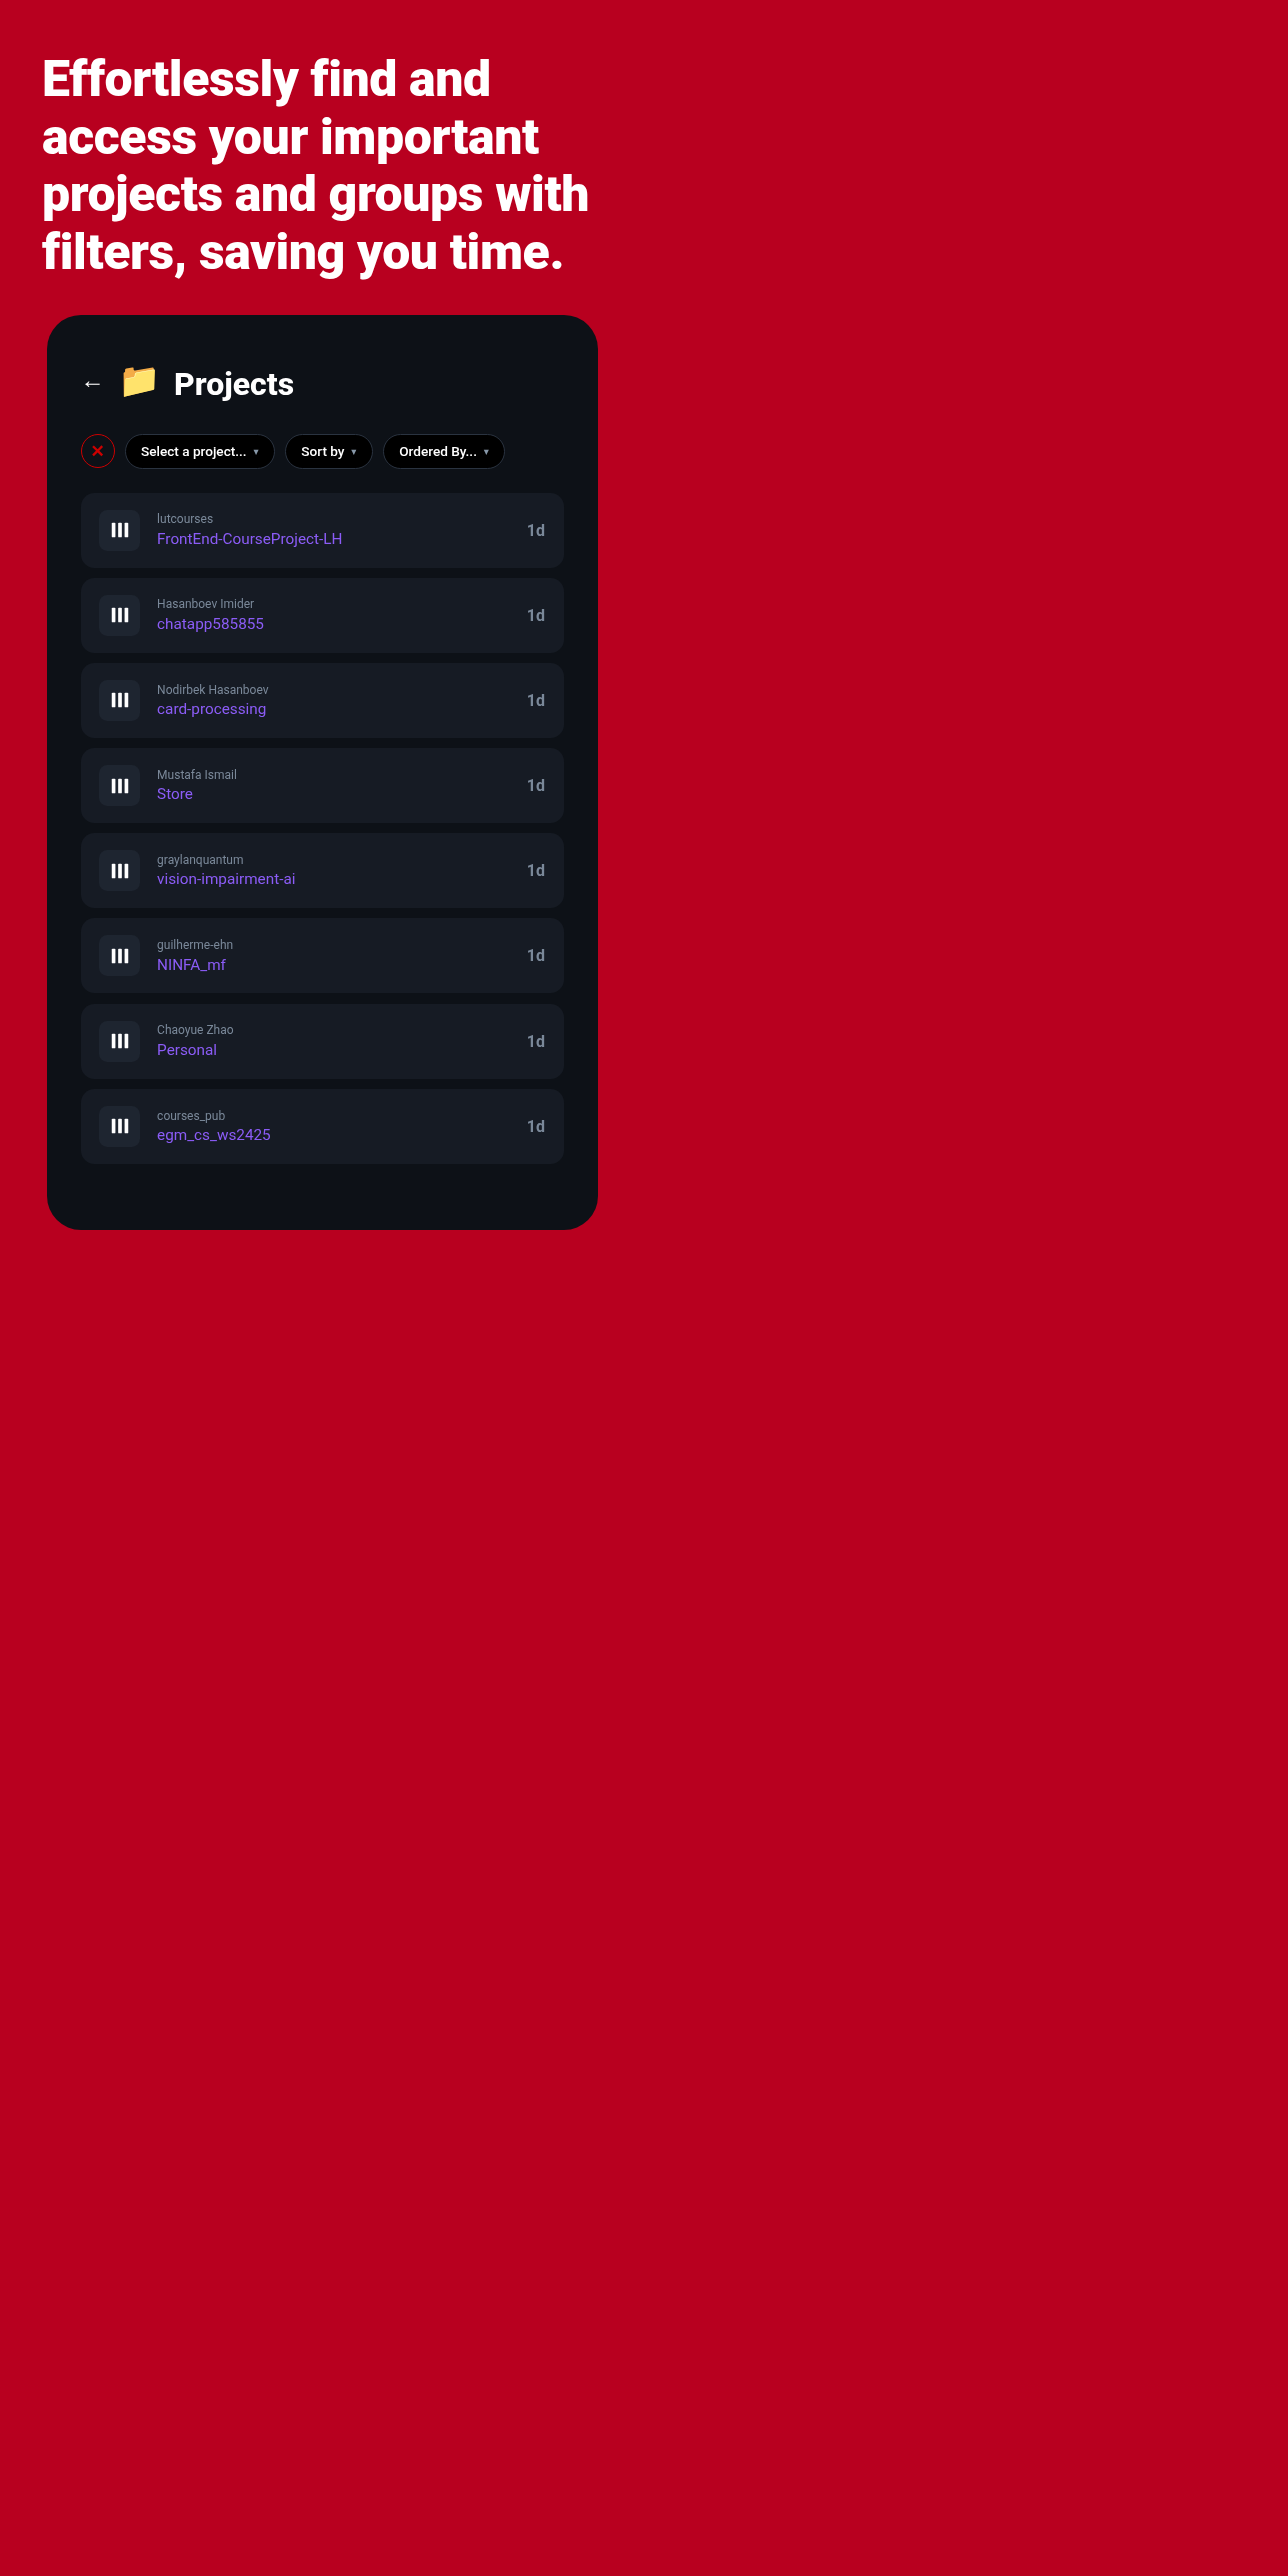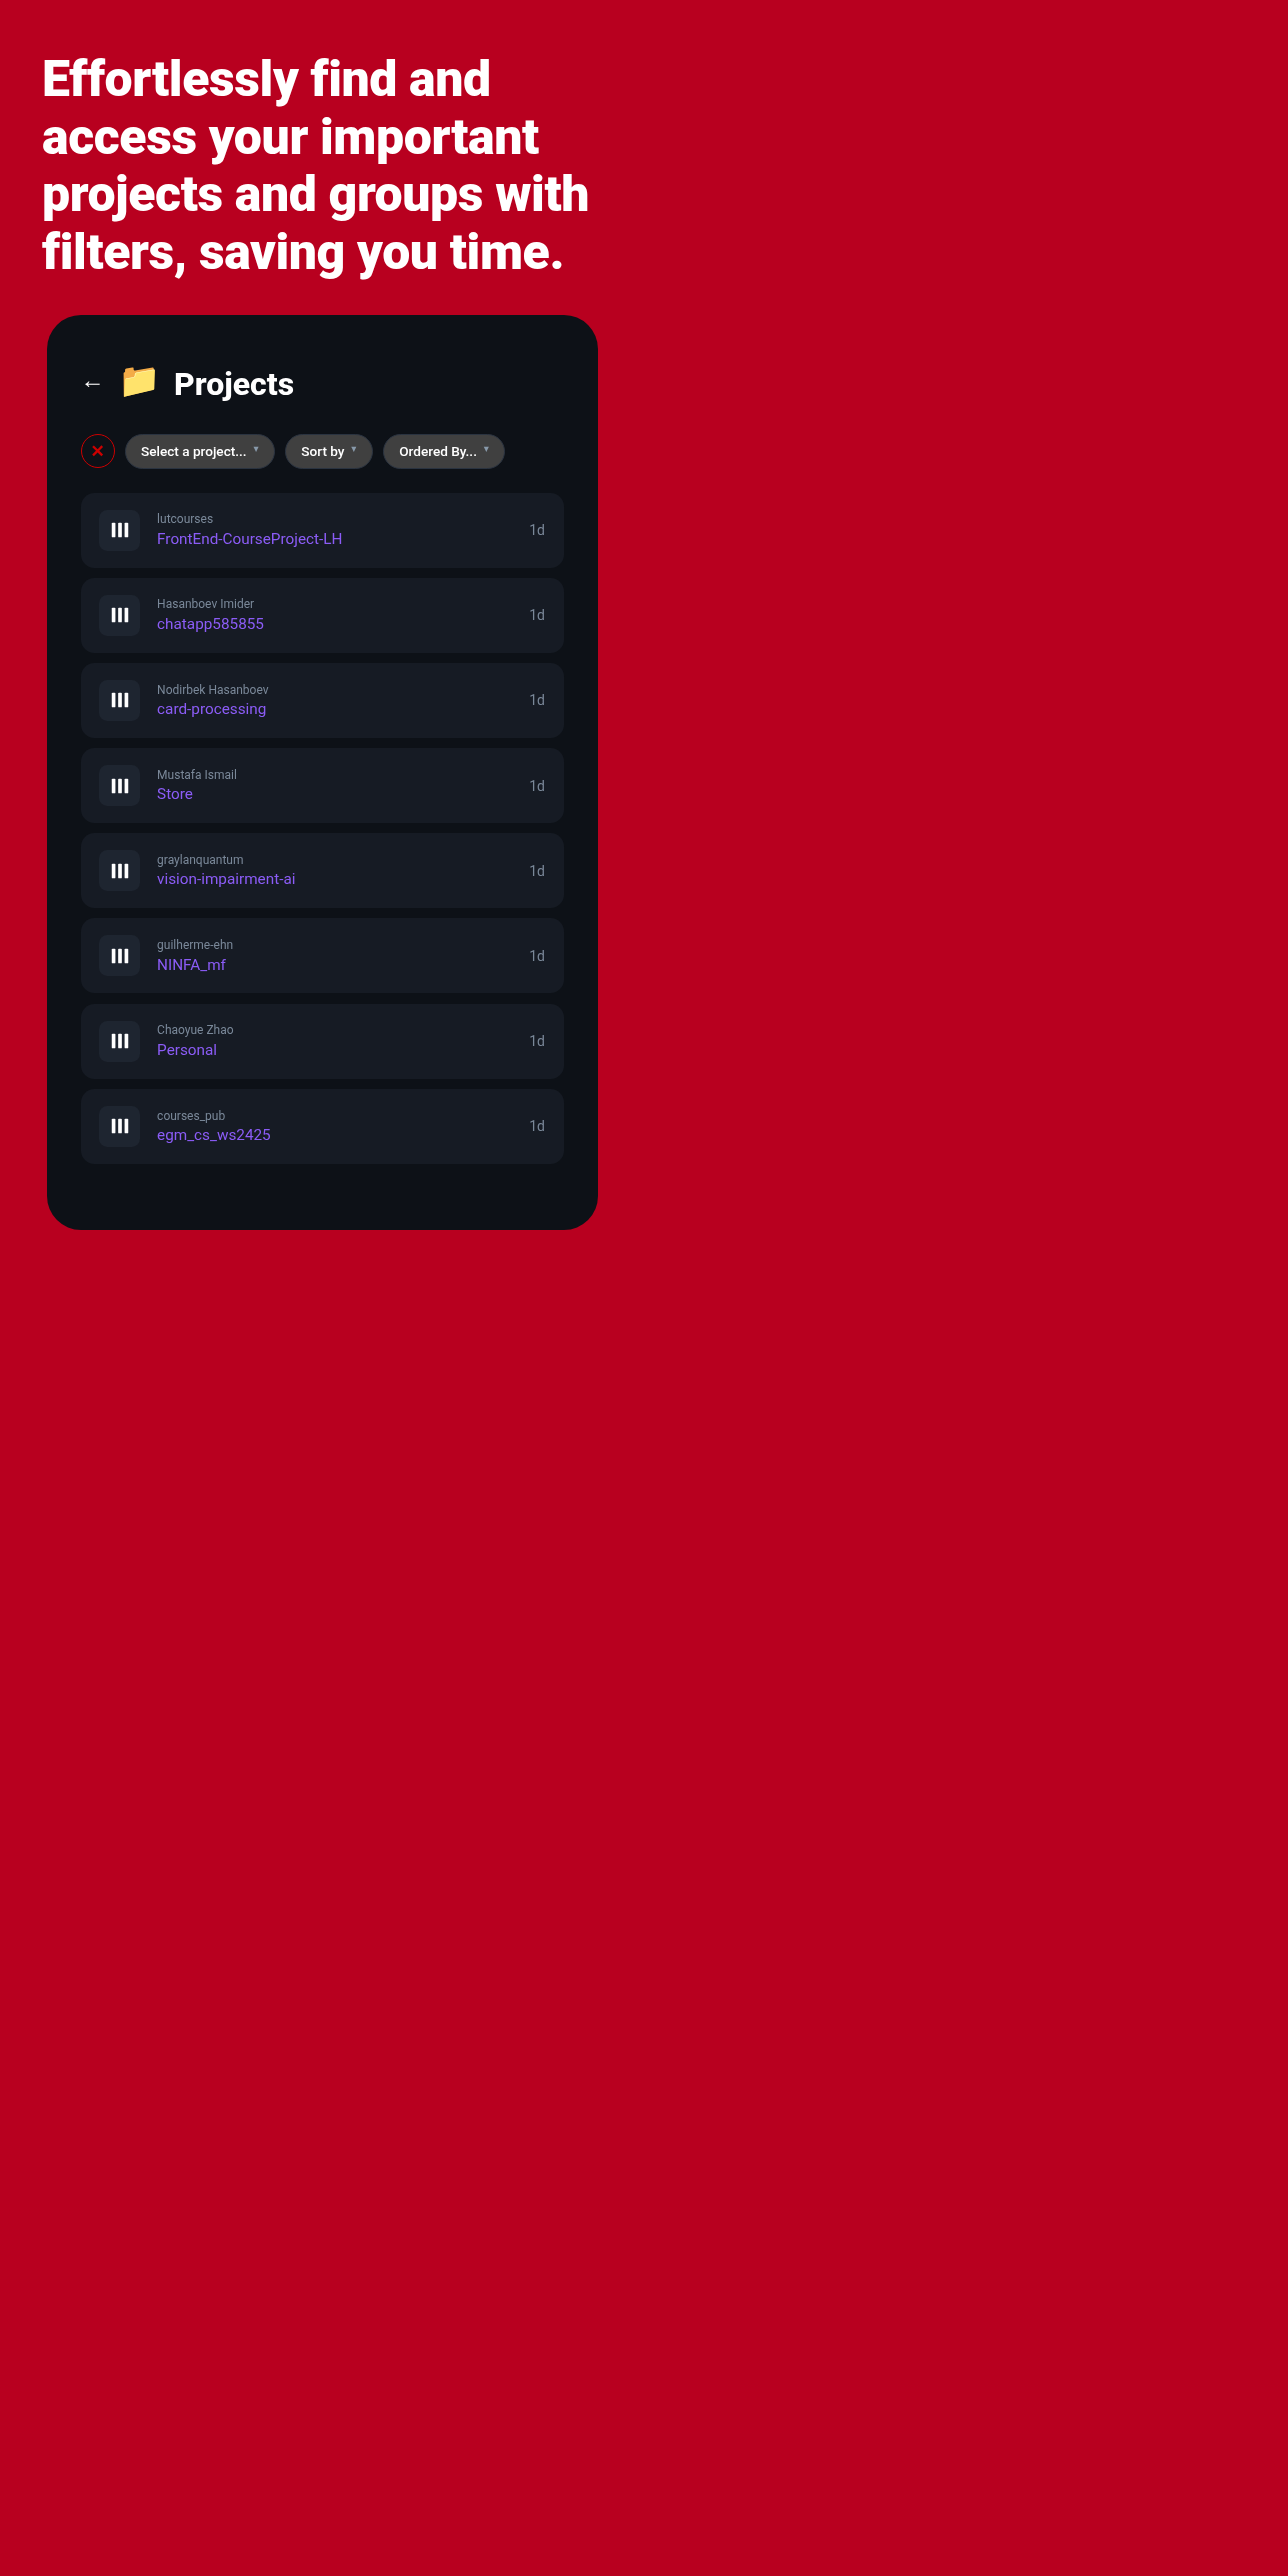--- a/index.html
+++ b/index.html
@@ -87,29 +87,29 @@
     }
 
     .filter-close-icon {
       color: #cc0000;
       font-size: 17px;
       font-weight: bold;
       line-height: 1;
     }
 
     .filter-pill {
-      background-color: #404040;
+      background-color: #000000;
       border: 0.8px solid #2a3340;
       border-radius: 21px;
       padding: 8.5px 15.3px;
       color: #ffffff;
       font-size: 13.6px;
       font-weight: 500;
       display: flex;
-      align-items: flex-start;
+      align-items: center;
       gap: 6.8px;
       cursor: pointer;
       white-space: nowrap;
     }
 
     .filter-pill .chevron {
       font-size: 10.2px;
       color: #8899aa;
     }
 
@@ -162,22 +162,22 @@
       color: #8b5cf6;
       font-size: 15.3px;
       font-weight: 400;
       white-space: nowrap;
       overflow: hidden;
       text-overflow: ellipsis;
     }
 
     .project-time {
       color: #7a8899;
-      font-size: 14px;
-      font-weight: 400;
+      font-size: 16px;
+      font-weight: 700;
       flex-shrink: 0;
     }
   </style>
 </head>
 <body>
 
 <div class="hero-text">
   <h1>Effortlessly find and access your important projects and groups with filters, saving you time.</h1>
 </div>
 

